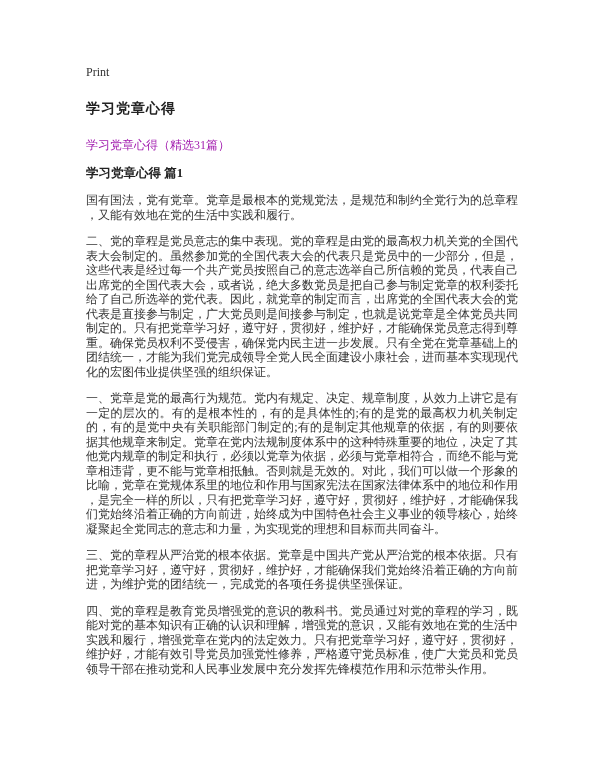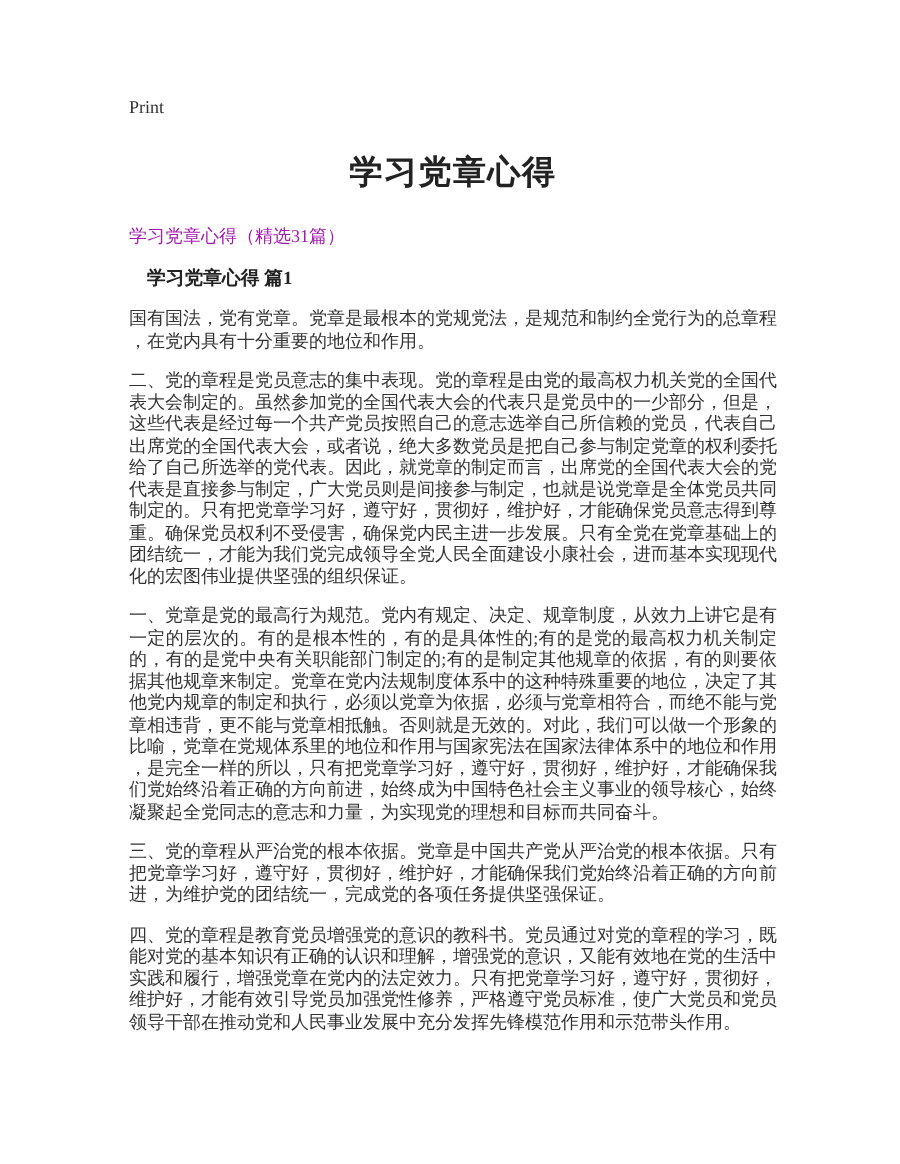--- a/index.html
+++ b/index.html
@@ -21,39 +21,38 @@
     background: #ffffff;
   }
   .print-link {
     font-size: 12px;
     line-height: 14px;
     color: #333333;
     cursor: pointer;
     display: inline-block;
   }
   .doc-title {
-    font-size: 22px;
+    font-size: 14px;
     font-weight: bold;
-    text-align: center;
     color: #222222;
     margin: 20px 0 20px 0;
     letter-spacing: 1px;
   }
   .subtitle {
     font-size: 12px;
     line-height: 15px;
     color: #a21caf;
     margin: 0 0 13px 0;
   }
   .section-heading {
     font-size: 12.5px;
     line-height: 15px;
     font-weight: bold;
     color: #222222;
-    margin: 0 0 12px 12px;
+    margin: 0 0 12px 0;
   }
   .body-text p {
     font-size: 12px;
     line-height: 14.5px;
     color: #333333;
     margin: 0 0 12px 0;
     text-align: justify;
     word-break: break-all;
     line-break: anywhere;
   }
@@ -64,19 +63,19 @@
 <div class="page">
   <div class="print-link">Print</div>
 
   <h1 class="doc-title">学习党章心得</h1>
 
   <div class="subtitle">学习党章心得（精选31篇）</div>
 
   <div class="section-heading">学习党章心得 篇1</div>
 
   <div class="body-text">
-    <p>国有国法，党有党章。党章是最根本的党规党法，是规范和制约全党行为的总章程，在党内具有十分重要的地位和作用。</p>
+    <p>国有国法，党有党章。党章是最根本的党规党法，是规范和制约全党行为的总章程，又能有效地在党的生活中实践和履行。</p>
     <p>二、党的章程是党员意志的集中表现。党的章程是由党的最高权力机关党的全国代表大会制定的。虽然参加党的全国代表大会的代表只是党员中的一少部分，但是，这些代表是经过每一个共产党员按照自己的意志选举自己所信赖的党员，代表自己出席党的全国代表大会，或者说，绝大多数党员是把自己参与制定党章的权利委托给了自己所选举的党代表。因此，就党章的制定而言，出席党的全国代表大会的党代表是直接参与制定，广大党员则是间接参与制定，也就是说党章是全体党员共同制定的。只有把党章学习好，遵守好，贯彻好，维护好，才能确保党员意志得到尊重。确保党员权利不受侵害，确保党内民主进一步发展。只有全党在党章基础上的团结统一，才能为我们党完成领导全党人民全面建设小康社会，进而基本实现现代化的宏图伟业提供坚强的组织保证。</p>
     <p>一、党章是党的最高行为规范。党内有规定、决定、规章制度，从效力上讲它是有一定的层次的。有的是根本性的，有的是具体性的;有的是党的最高权力机关制定的，有的是党中央有关职能部门制定的;有的是制定其他规章的依据，有的则要依据其他规章来制定。党章在党内法规制度体系中的这种特殊重要的地位，决定了其他党内规章的制定和执行，必须以党章为依据，必须与党章相符合，而绝不能与党章相违背，更不能与党章相抵触。否则就是无效的。对此，我们可以做一个形象的比喻，党章在党规体系里的地位和作用与国家宪法在国家法律体系中的地位和作用，是完全一样的所以，只有把党章学习好，遵守好，贯彻好，维护好，才能确保我们党始终沿着正确的方向前进，始终成为中国特色社会主义事业的领导核心，始终凝聚起全党同志的意志和力量，为实现党的理想和目标而共同奋斗。</p>
     <p>三、党的章程从严治党的根本依据。党章是中国共产党从严治党的根本依据。只有把党章学习好，遵守好，贯彻好，维护好，才能确保我们党始终沿着正确的方向前进，为维护党的团结统一，完成党的各项任务提供坚强保证。</p>
     <p>四、党的章程是教育党员增强党的意识的教科书。党员通过对党的章程的学习，既能对党的基本知识有正确的认识和理解，增强党的意识，又能有效地在党的生活中实践和履行，增强党章在党内的法定效力。只有把党章学习好，遵守好，贯彻好，维护好，才能有效引导党员加强党性修养，严格遵守党员标准，使广大党员和党员领导干部在推动党和人民事业发展中充分发挥先锋模范作用和示范带头作用。</p>
   </div>
 </div>
 
 </body></html>

